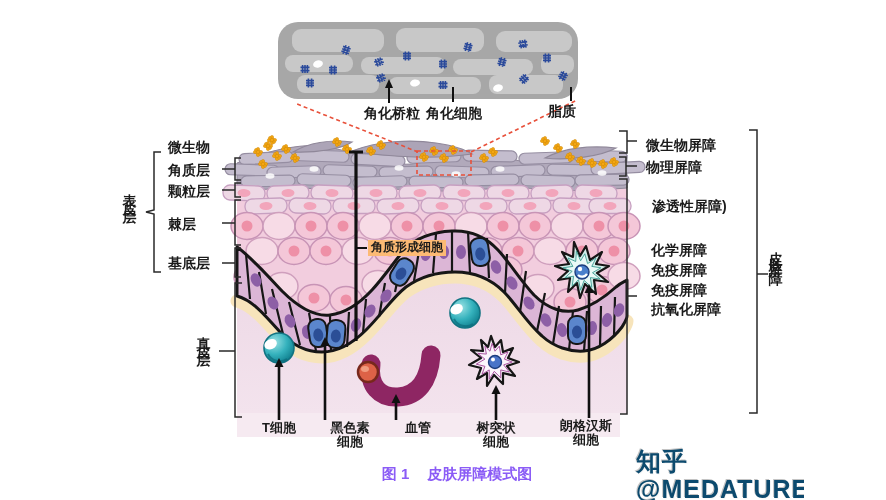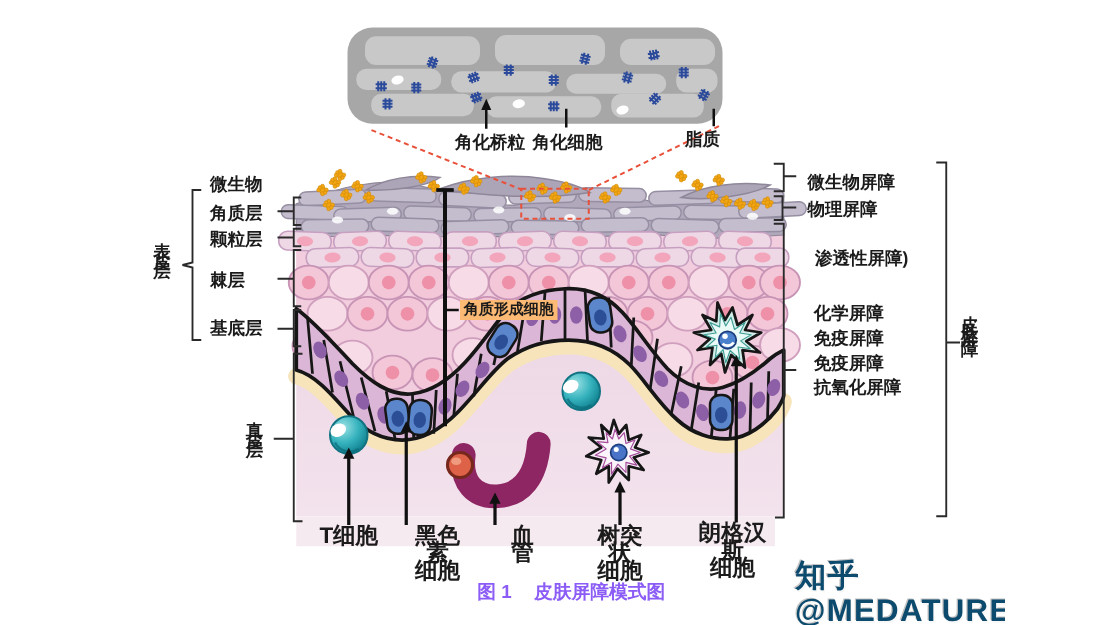--- a/index.html
+++ b/index.html
@@ -4,21 +4,21 @@
 <style>
   html,body{margin:0;padding:0;background:#ffffff;}
   #page{position:relative;width:804px;height:500px;background:#fff;overflow:hidden;
         font-family:"Liberation Sans","DejaVu Sans",sans-serif;}
   #art{position:absolute;left:0;top:0;}
   .lbl{position:absolute;font:600 14px/1.15 "Liberation Sans","DejaVu Sans",sans-serif;
        color:#1b1b1b;white-space:nowrap;}
   .vert{writing-mode:vertical-rl;text-orientation:upright;letter-spacing:8px;}
   .vert4{writing-mode:vertical-rl;text-orientation:upright;letter-spacing:6px;}
   .ctr{text-align:center;white-space:normal;line-height:14px;}
-  .small{font-size:18px;}
+  .small{font-size:13px;}
   #kera-lbl{background:#fdba74;padding:1px 3px;font-size:12px;}
   #caption{position:absolute;left:317px;top:466px;width:280px;text-align:center;
            font:700 15px/1.1 "Liberation Sans","DejaVu Sans",sans-serif;color:#8b5cf6;}
   #caption .gap{display:inline-block;width:18px;}
   #watermark{position:absolute;left:636px;top:448px;
              font:700 25px/1.1 "Liberation Sans","DejaVu Sans",sans-serif;
              color:#0c4a6e;letter-spacing:1px;
              text-shadow:1px 1px 0 #f8f8f8,-1px -1px 0 #c3c3c3;}
 </style>
 </head>

